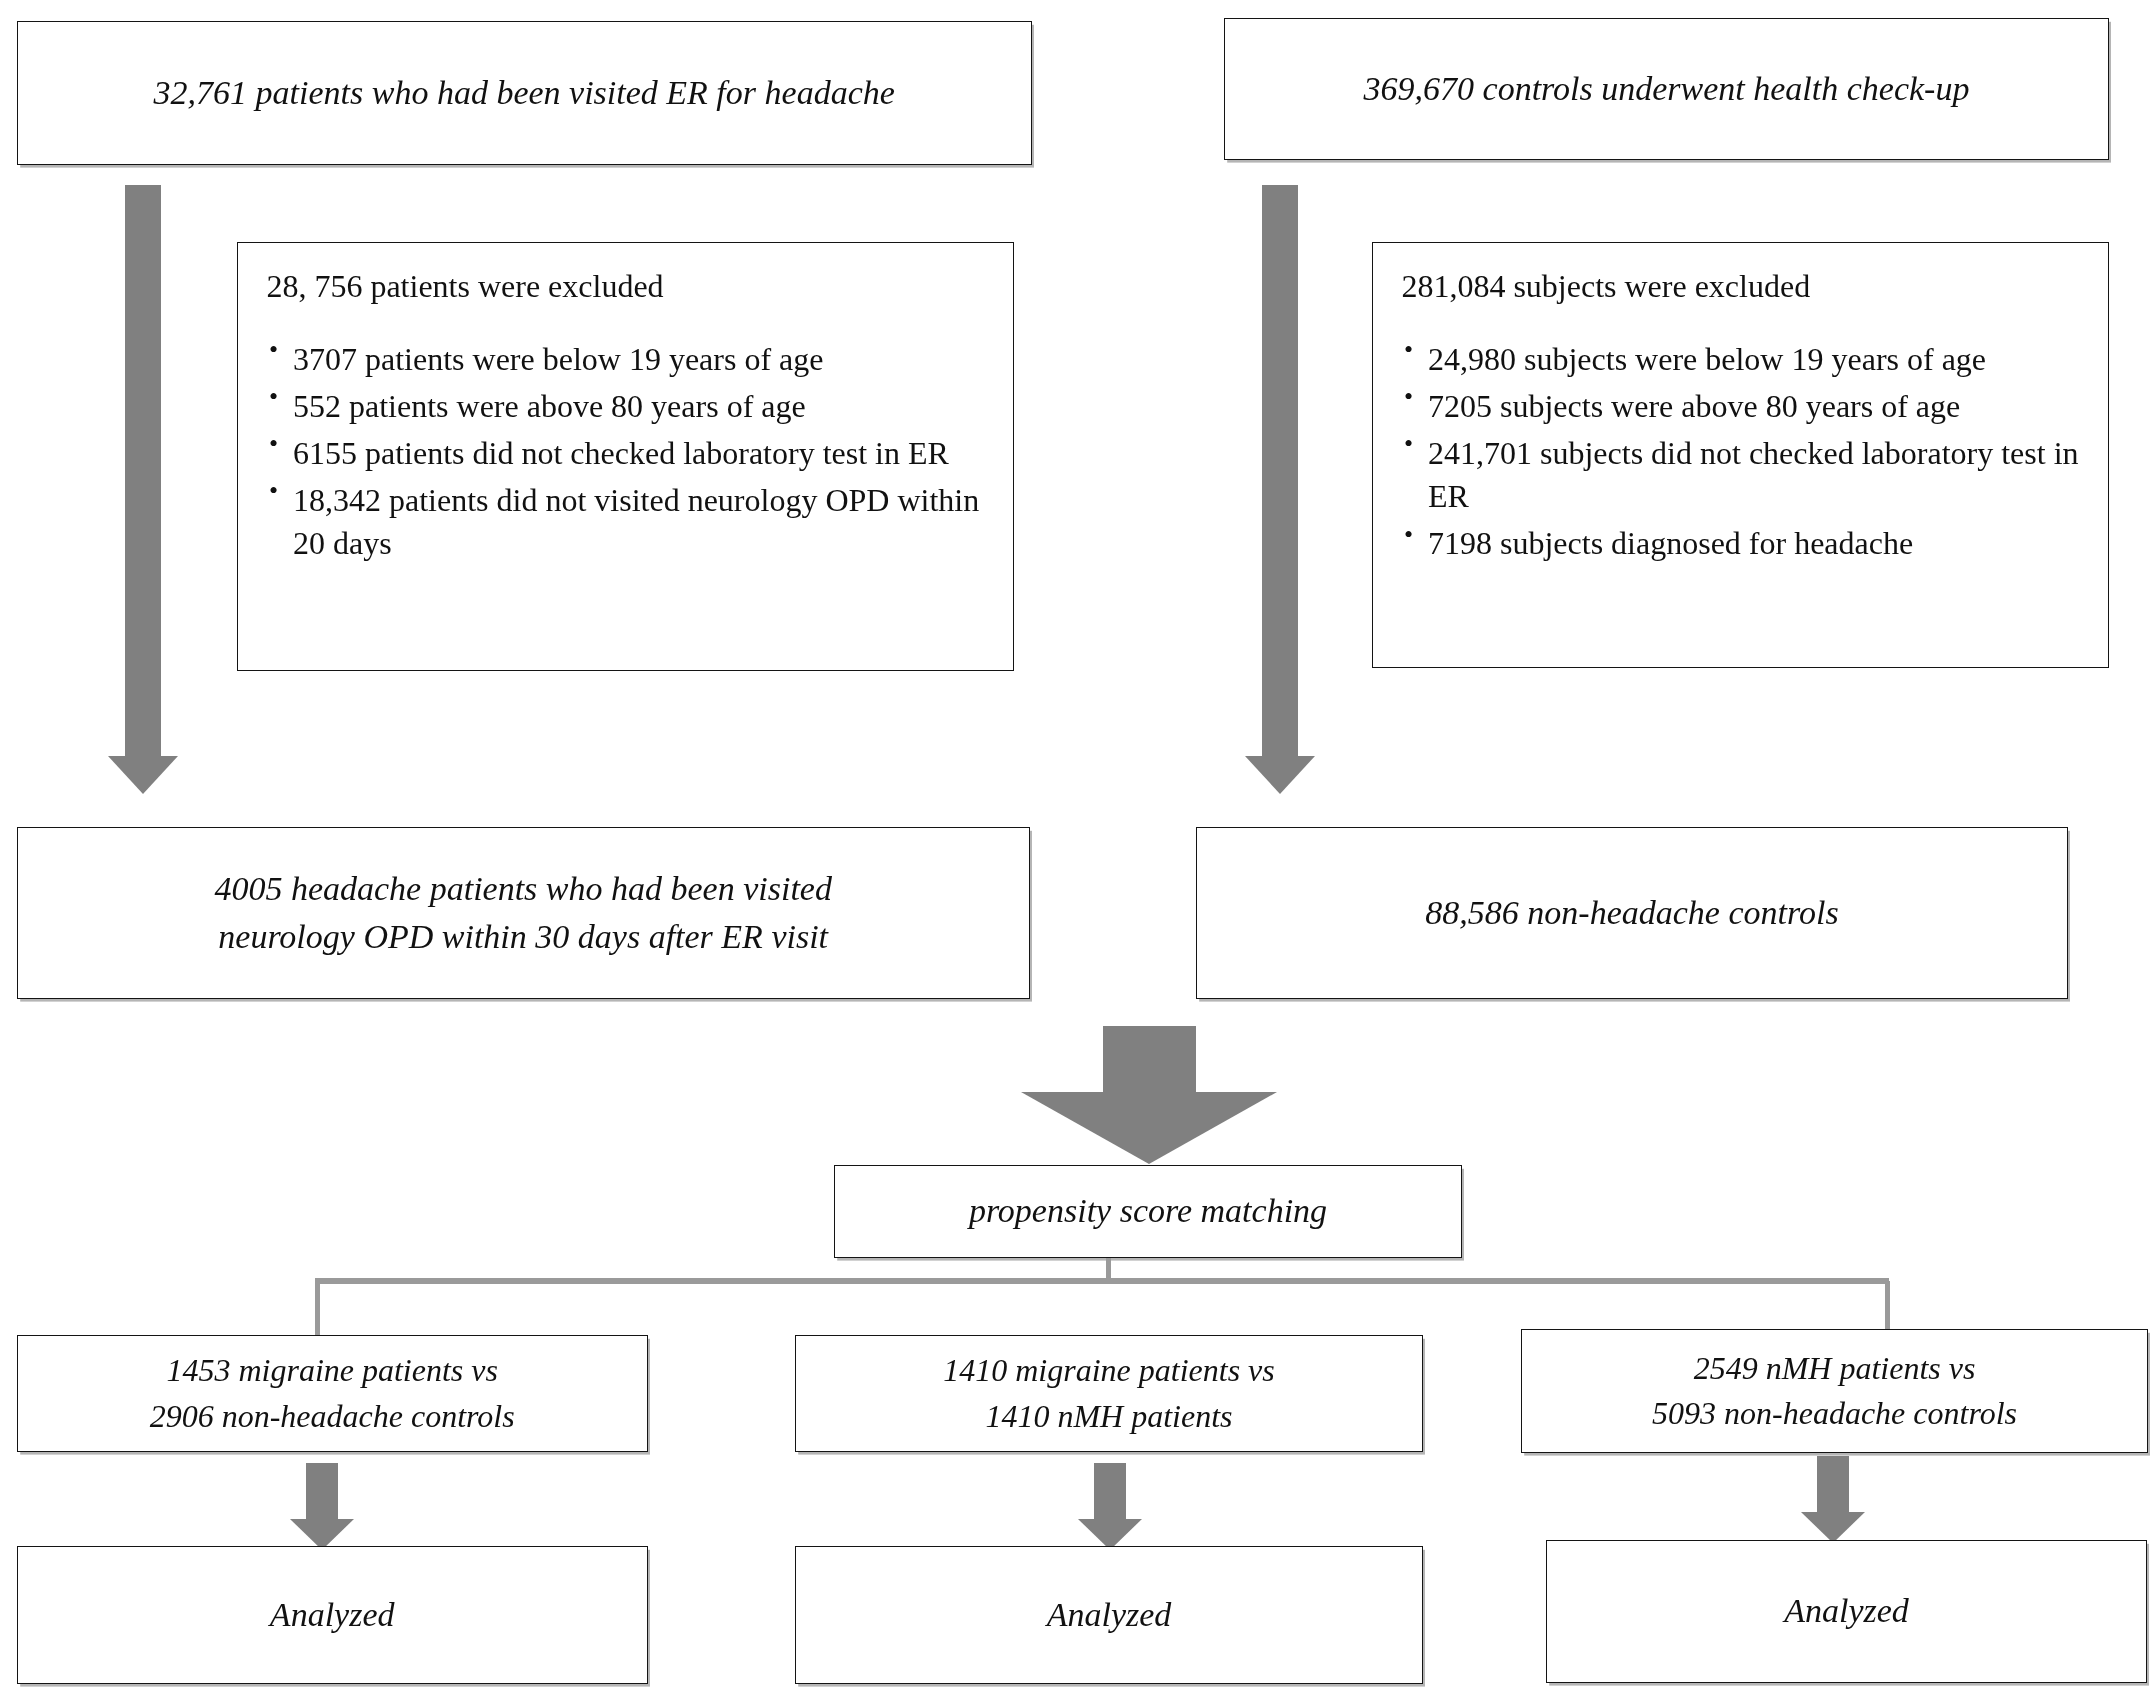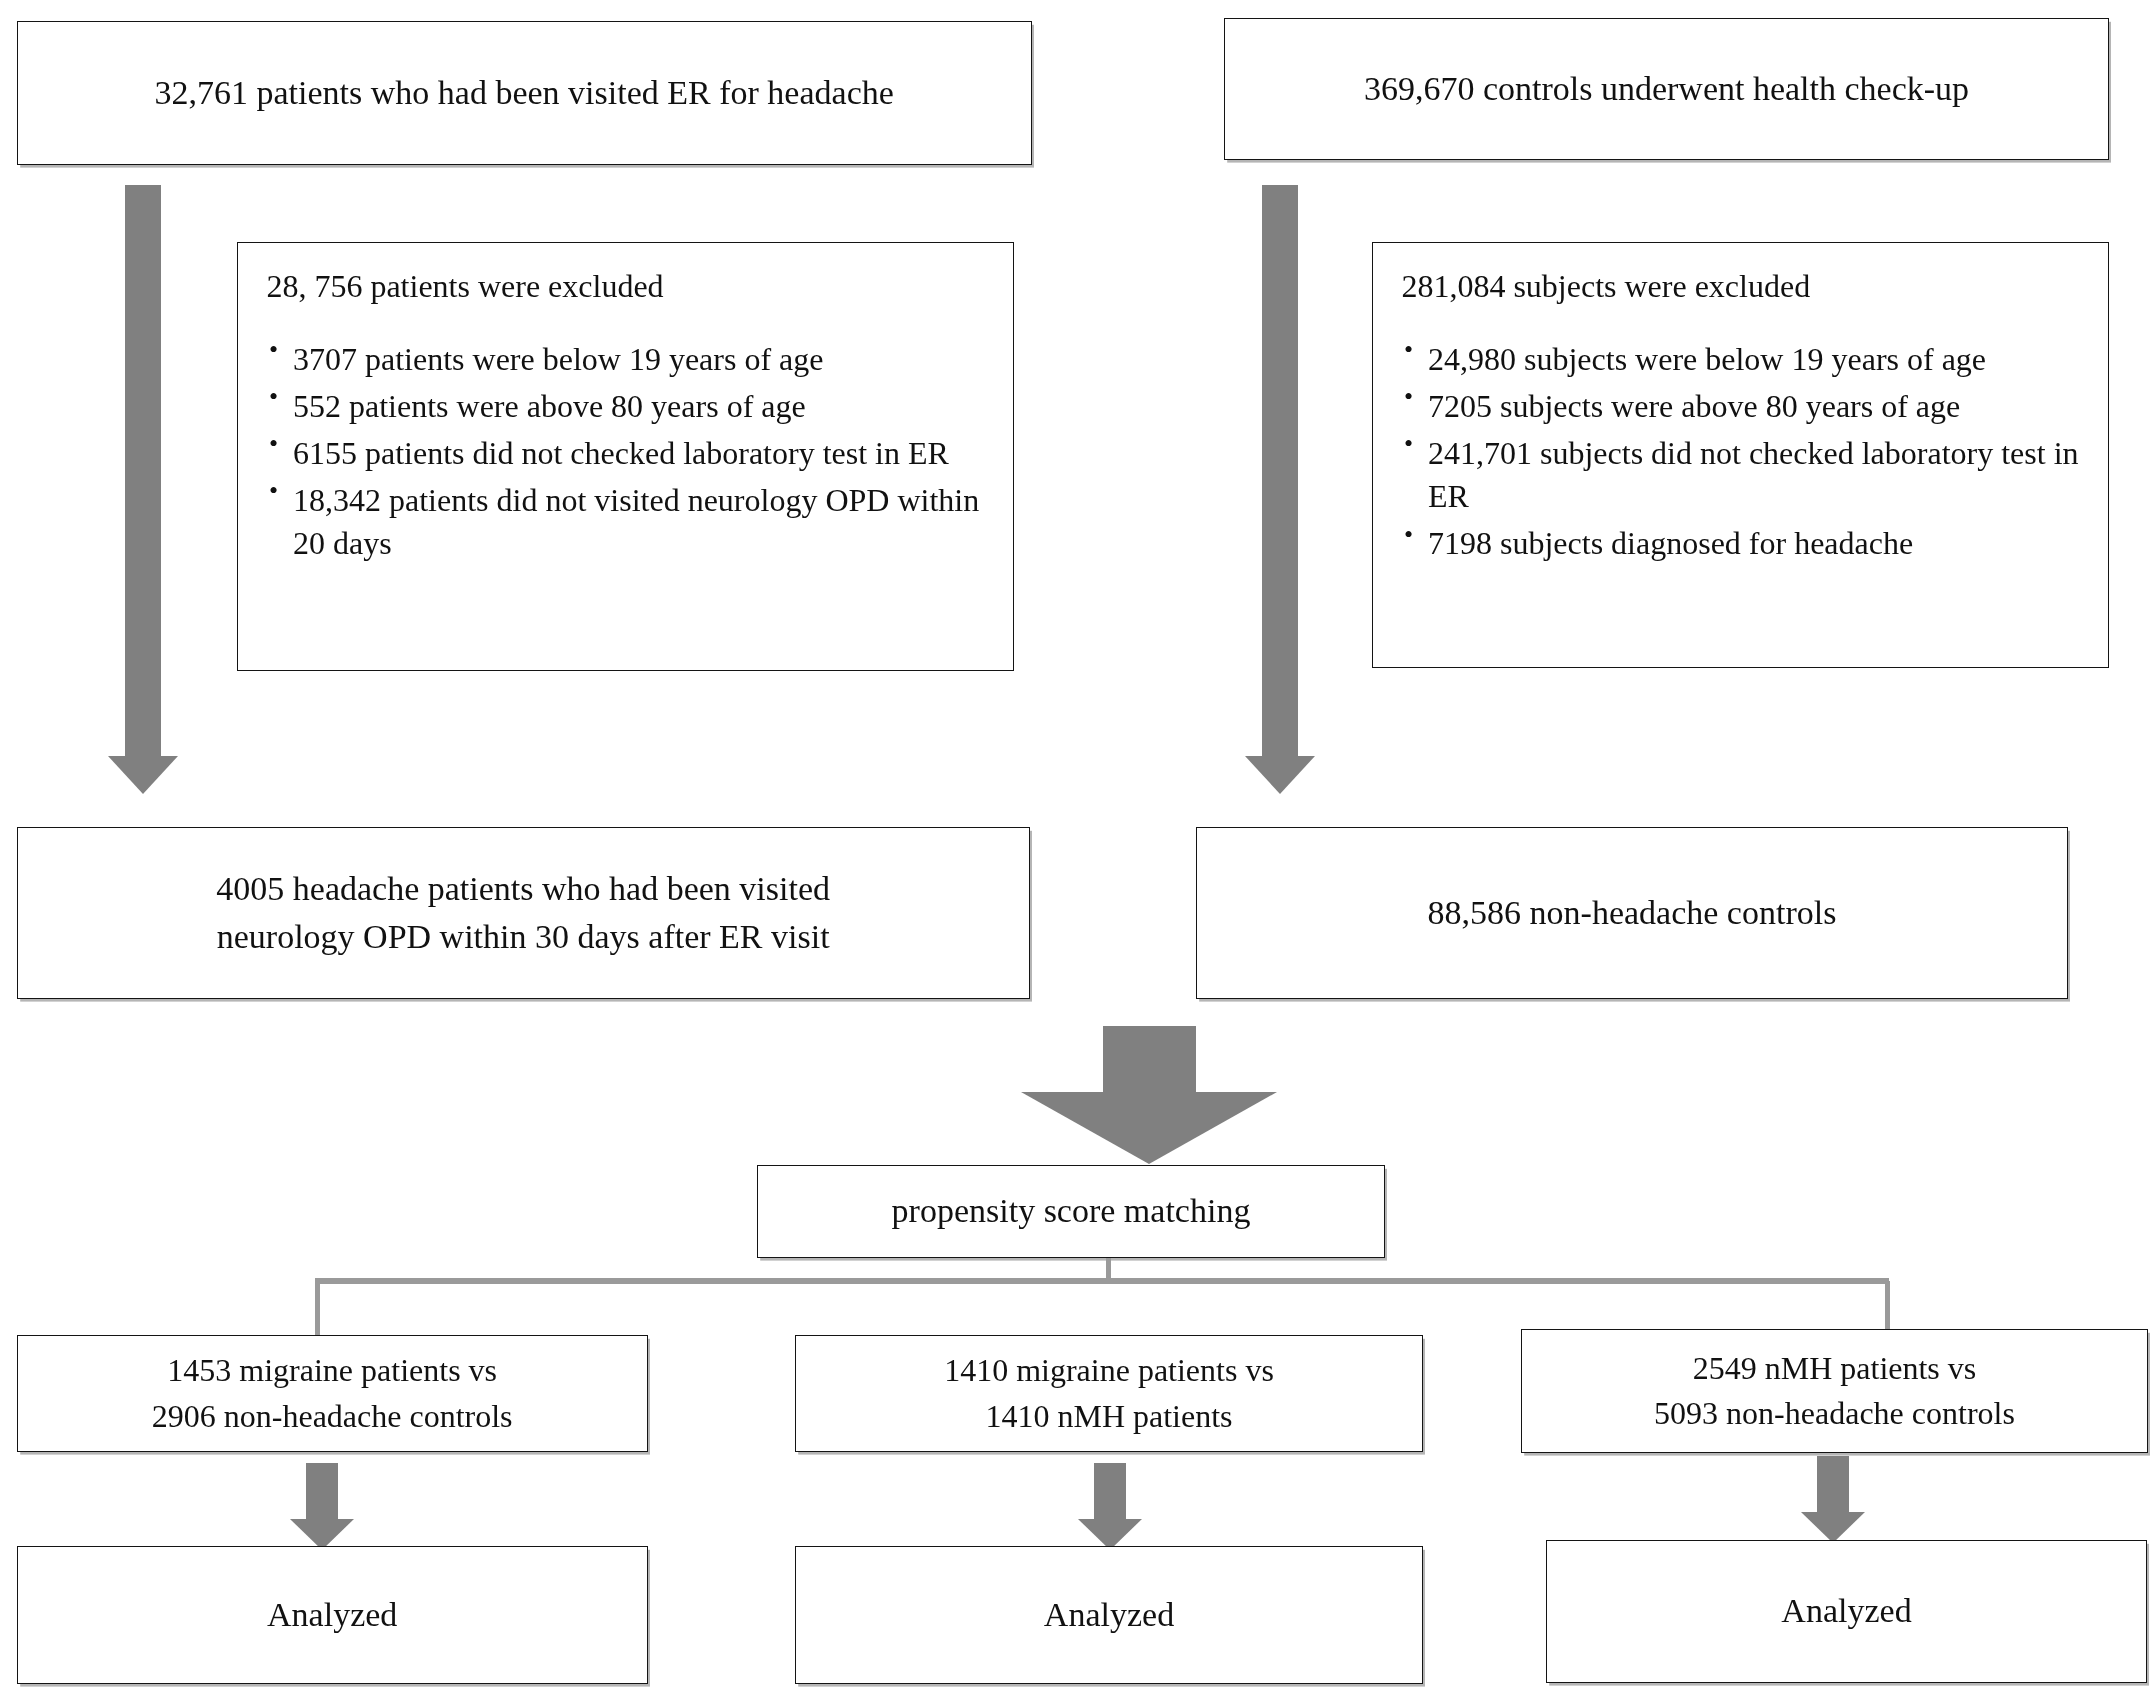--- a/index.html
+++ b/index.html
@@ -16,20 +16,21 @@
     position:absolute;
     background:#ffffff;
     border:1.9px solid #141414;
     box-sizing:border-box;
     box-shadow:2.6px 3.2px 0 -0.6px rgba(120,120,120,.55);
     display:flex;
     align-items:center;
     justify-content:center;
     text-align:center;
     line-height:1.42;
+    font-style:italic;
   }
   .box .txt{display:block;padding:0 11.5px;white-space:pre-line;}
 
   
   .panel{
     position:absolute;
     background:#ffffff;
     border:1.9px solid #141414;
     box-sizing:border-box;
     padding:22px 19px 15.4px 22px;
@@ -113,21 +114,21 @@
 
   <div class="box f-lg" style="left:1196px;top:827px;width:872px;height:172px;">
     <span class="txt">88,586 non-headache controls</span>
   </div>
 
   <div class="arrow" style="left:1021px;top:1026px;width:256px;height:138px;">
     <div class="shaft" style="left:82px;top:0;width:93px;height:67px;"></div>
     <div class="head" style="left:0;top:66px;border-left:128px solid transparent;border-right:128px solid transparent;border-top:72px solid #808080;"></div>
   </div>
 
-  <div class="box f-lg" style="left:757px;top:1165px;width:628px;height:93px;">
+  <div class="box f-lg" style="left:834px;top:1165px;width:628px;height:93px;">
     <span class="txt">propensity score matching</span>
   </div>
 
   <div class="connector" style="left:1106px;top:1258px;width:4.5px;height:23px;"></div>
   <div class="connector" style="left:315px;top:1278px;width:1574px;height:6.4px;"></div>
   <div class="connector" style="left:315px;top:1281px;width:4.5px;height:56px;"></div>
   <div class="connector" style="left:1885px;top:1281px;width:4.5px;height:77px;"></div>
 
   <div class="box f-md" style="left:16.7px;top:1335px;width:631px;height:117px;">
     <span class="txt">1453 migraine patients vs

